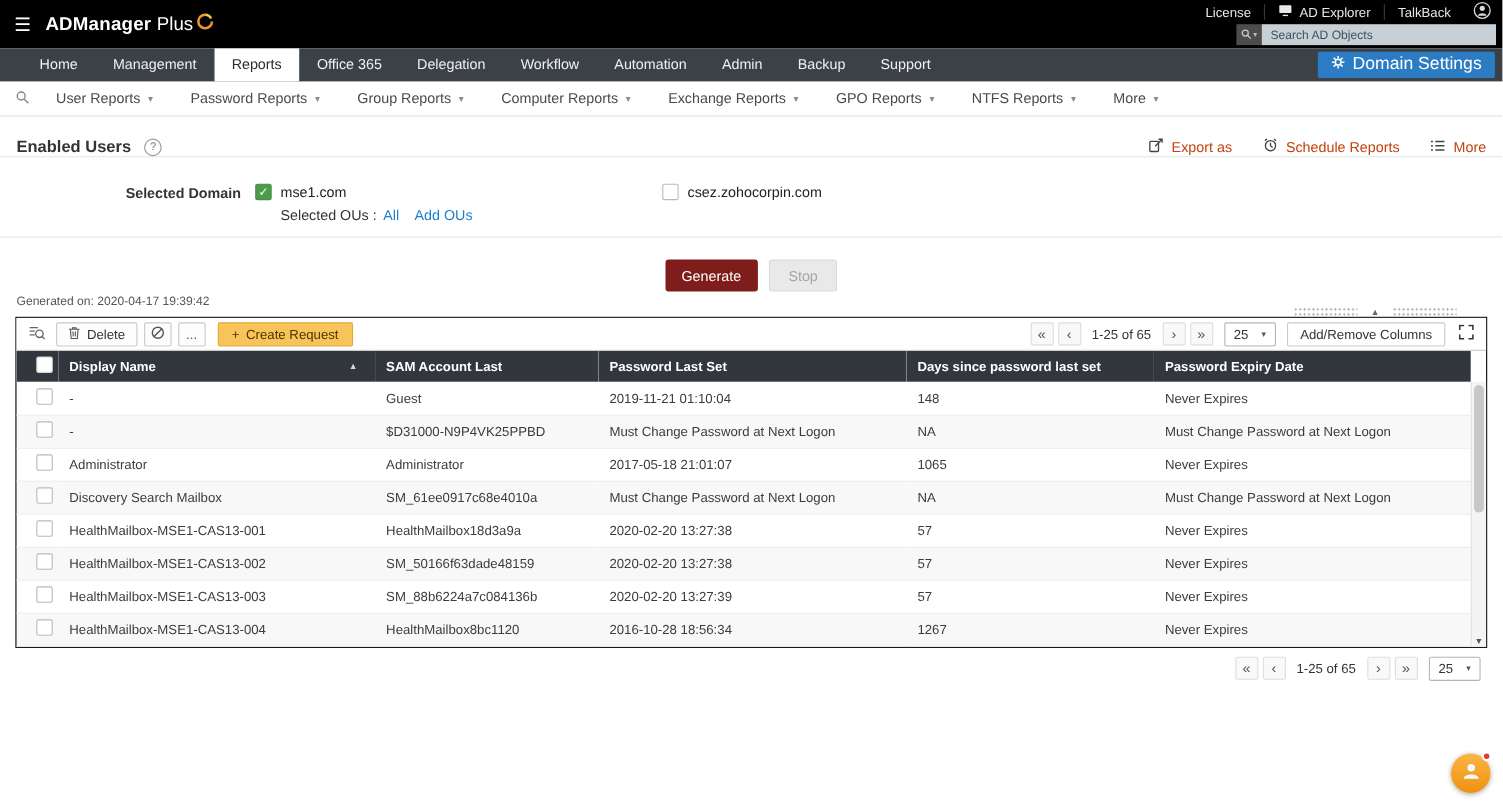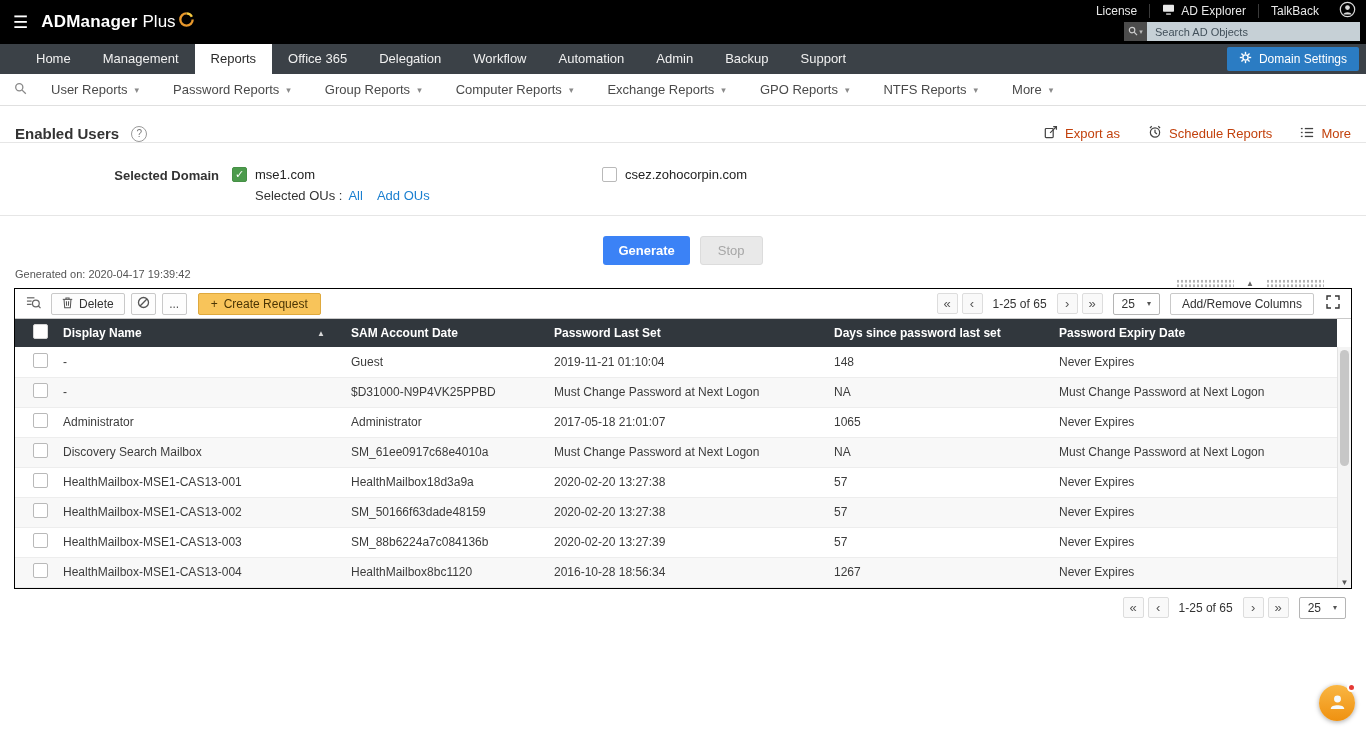--- a/index.html
+++ b/index.html
@@ -29,21 +29,21 @@
   .scope-btn { width:23px; background:#4c4c4c; display:flex; align-items:center; justify-content:center; gap:1px; color:#ccc; }
   .scope-caret { font-size:7px; color:#bbb; }
   .search-input { flex:1; border:none; background:#c6d0d6; font-size:11px; padding:0 8px; color:#222; outline:none; }
   .search-input::placeholder { color:#42505a; }
 
   
   .main-nav { height:30px; background:#3b4147; display:flex; justify-content:space-between; align-items:stretch; }
   .tabs { display:flex; list-style:none; padding-left:20px; }
   .tab { color:#f0f0f0; font-size:13px; padding:0 16px; line-height:30px; cursor:pointer; white-space:nowrap; }
   .tab.active { background:#fff; color:#2b2b2b; }
-  .domain-settings { background:#2b7cc3; color:#fff; font-size:12px; margin:3px 7px; padding:0 12px; border-radius:2px; display:flex; align-items:center; gap:7px; }
+  .domain-settings { background:#2b7cc3; color:#fff; font-size:16px; margin:3px 7px; padding:0 12px; border-radius:2px; display:flex; align-items:center; gap:7px; }
 
   
   .reports-nav { height:32px; border-bottom:1px solid #e0e0e0; display:flex; align-items:center; padding:0 4px; }
   .rn-search { padding:0 10px; color:#777; display:flex; align-items:center; }
   .rn-items { display:flex; }
   .rn-item { font-size:13px; color:#4a4a4a; padding:0 20px 0 14px; display:flex; align-items:center; gap:7px; cursor:pointer; white-space:nowrap; }
   .caret { font-size:9px; color:#8a8a8a; }
 
   
   .title-row { height:37px; display:flex; justify-content:space-between; align-items:flex-end; padding:0 15px; border-bottom:1px solid #e6e6e6; }
@@ -62,21 +62,21 @@
   .blue { color:#1a7fd0; }
   .link { color:#1a7fd0; margin-left:8px; }
   .checkbox { width:15px; height:15px; border:1px solid #b9b9b9; border-radius:2px; background:#fff; display:inline-block; position:relative; cursor:pointer; flex:none; }
   .checkbox.checked { background:#4c9b4c; border-color:#469046; }
   .checkbox.checked::after { content:"✓"; color:#fff; font-size:11px; position:absolute; left:2px; top:0; }
   .divider { border-top:1px solid #e6e6e6; }
 
   
   .generate-area { position:relative; height:72px; }
   .gen-buttons { position:absolute; left:0; right:0; top:20px; display:flex; justify-content:center; gap:10px; }
-  .btn-generate { background:#3b82f6; color:#fff; font-size:13px; padding:6px 15px; border-radius:3px;font-weight:bold; }
+  .btn-generate { background:#7f1d1d; color:#fff; font-size:13px; padding:6px 15px; border-radius:3px; }
   .btn-stop { background:#e9e9e9; color:#a6a6a6; font-size:13px; padding:6px 17px; border-radius:3px; border:1px solid #dcdcdc; }
   .generated-on { position:absolute; left:15px; bottom:8px; font-size:11px; color:#555; }
   .resize-handle { position:absolute; right:42px; bottom:0; display:flex; align-items:center; gap:7px; cursor:row-resize; }
   .dots { width:58px; height:9px; background-image:radial-gradient(#b5b5b5 1px, transparent 1.1px); background-size:4px 4.5px; }
   .rh-btn { font-size:8px; color:#666; padding:0 5px; }
 
   
   .table-region { margin:0 14px; }
   .grid-panel { border:1px solid #000000; }
   .grid-toolbar { height:30px; background:#fff; display:flex; justify-content:space-between; align-items:center; padding:0 7px; border-bottom:1px solid #c9c9c9; }
@@ -414,21 +414,21 @@
             <col style="width:225px">
             <col>
         </colgroup>
         <thead>
           <tr>
             <th class="cb-col"><span class="checkbox cb-head"></span></th>
             <th>
               <span>Display Name</span>
               <span class="sort">▲</span>
             </th>
-            <th>SAM Account Date</th>
+            <th>SAM Account Last</th>
             <th>Password Last Set</th>
             <th>Days since password last set</th>
             <th>Password Expiry Date</th>
           </tr>
         </thead>
         <tbody>
 
             <tr>
               <td class="cb-col"><span class="checkbox"></span></td>
               <td>-</td>

